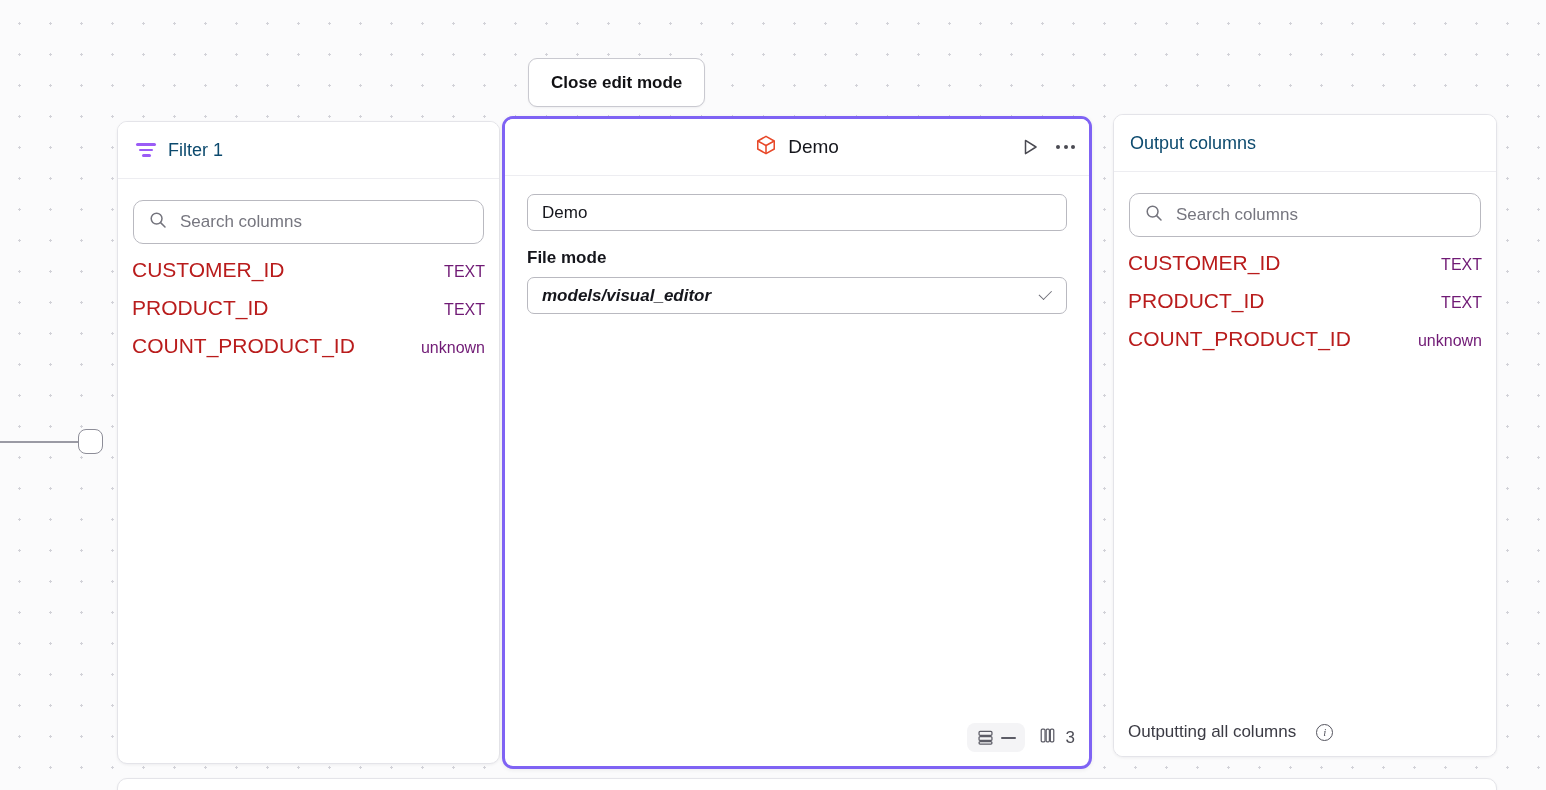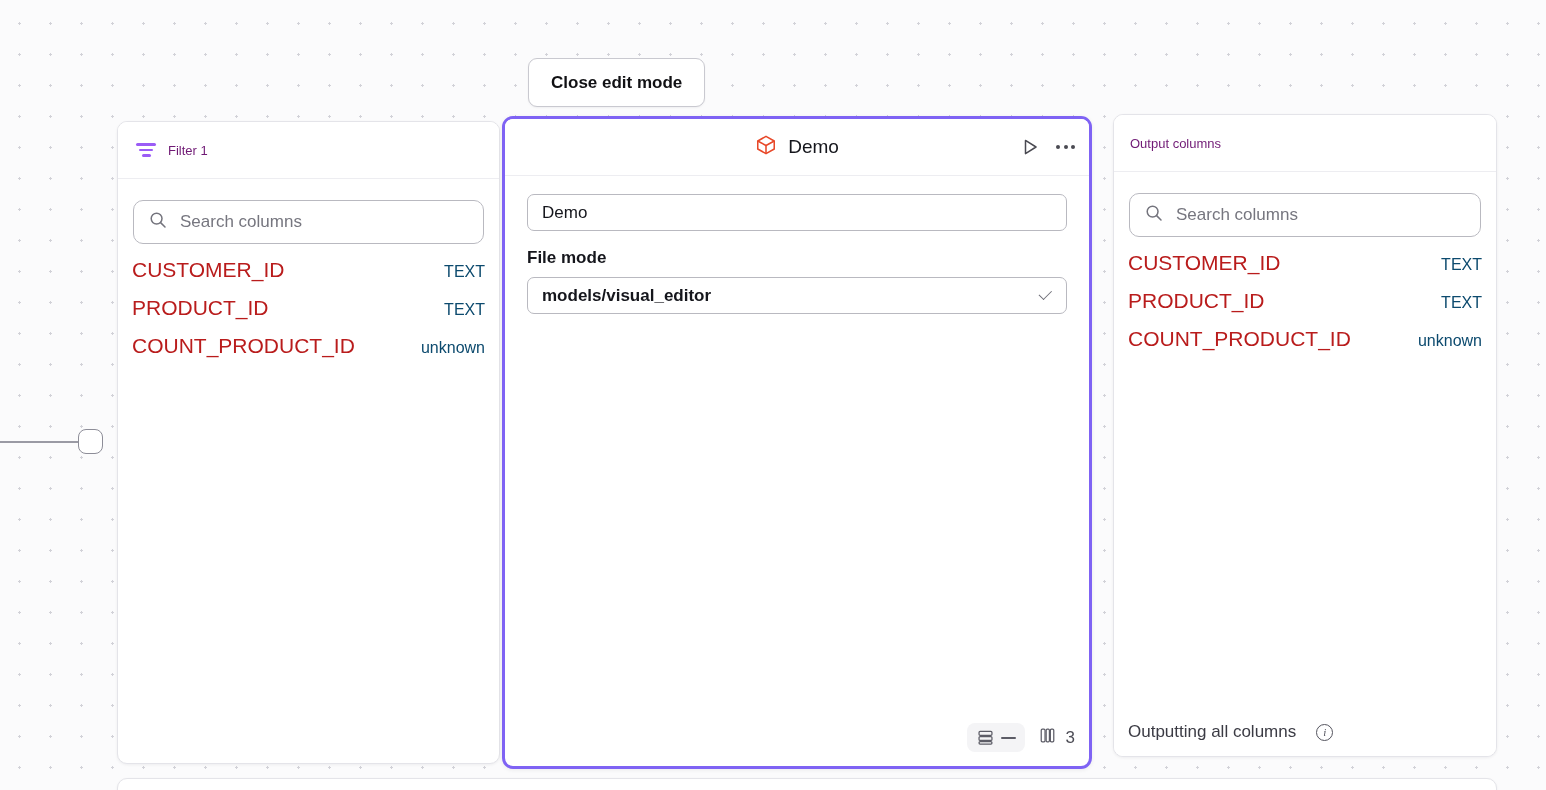--- a/index.html
+++ b/index.html
@@ -54,22 +54,22 @@
   }
   .panel-header {
     height: 57px;
     display: flex;
     align-items: center;
     border-bottom: 1px solid #ededf1;
     background: #ffffff;
     position: relative;
   }
   .panel-title {
-    font-size: 13px;
-    color: #701a75;
+    font-size: 18px;
+    color: #0c4a6e;
   }
 
   
   #left-panel {
     left: 117px;
     top: 121px;
     width: 383px;
     height: 643px;
   }
   #left-panel .panel-header { padding-left: 18px; gap: 12px; }
@@ -107,21 +107,21 @@
   
   .col-list { padding-top: 14px; }
   .col-row {
     display: flex;
     align-items: baseline;
     justify-content: space-between;
     padding: 0 14px;
     height: 38px;
   }
   .col-name { font-size: 21px; color: #b91c1c; }
-  .col-type { font-size: 16px; color: #0c4a6e; }
+  .col-type { font-size: 16px; color: #701a75; }
 
   
   #center-panel {
     left: 502px;
     top: 116px;
     width: 590px;
     height: 653px;
     background: #fff;
     border: 3px solid #7f63f4;
     border-radius: 11px;
@@ -165,21 +165,21 @@
     border-radius: 7px;
     display: flex;
     align-items: center;
     padding: 0 14px;
     font-size: 17px;
     color: #15161c;
     background: #fff;
     margin-bottom: 17px;
     font-family: "Liberation Sans", sans-serif;
   }
-  .select-input { justify-content: space-between; font-weight: bold; cursor: pointer; }
+  .select-input { justify-content: space-between; font-weight: bold; cursor: pointer; font-style: italic; }
   .chev {
     width: 12px; height: 7px;
     border-left: 1.7px solid #6b6b74;
     border-bottom: 1.7px solid #6b6b74;
     transform: rotate(-45deg) translate(1px,-2px);
   }
 
   
   #center-bottom-bar {
     position: absolute;

